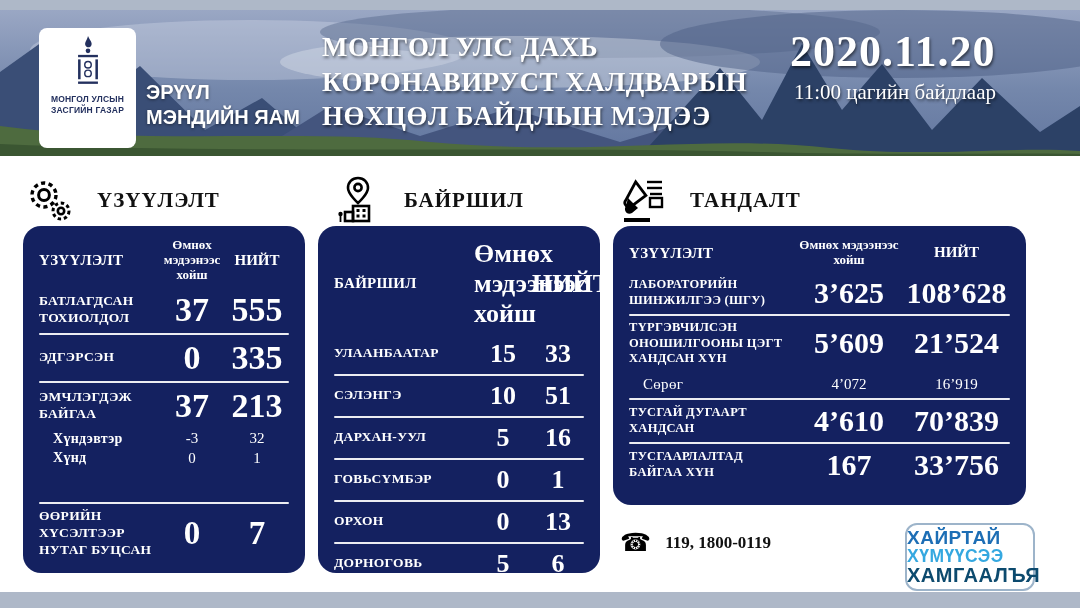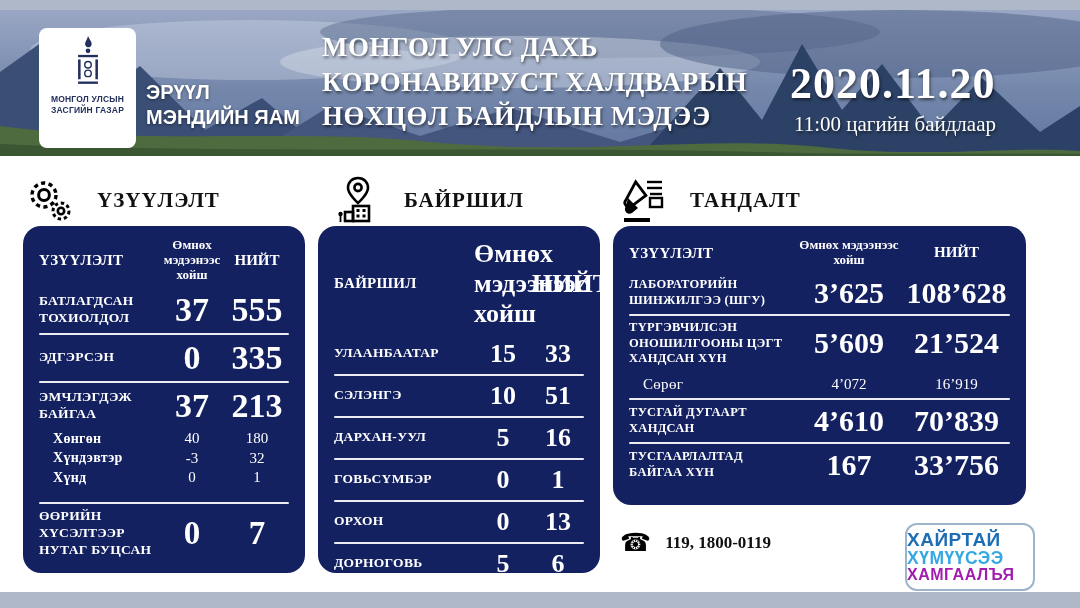--- a/index.html
+++ b/index.html
@@ -22,21 +22,21 @@
   .logo-text{margin-top:3px;text-align:center;font-family:"Liberation Sans",sans-serif;
     font-weight:bold;font-size:8.5px;line-height:1.25;color:#23305e;letter-spacing:.2px;}
   .ministry{
     position:absolute;left:146px;top:70px;color:#fff;font-family:"Liberation Sans",sans-serif;
     font-weight:bold;font-size:20px;line-height:1.25;text-shadow:0 1px 3px rgba(0,0,0,.45);
   }
   .main-title{
     position:absolute;left:322px;top:20px;color:#fff;font-weight:bold;font-size:27px;
     line-height:1.28;letter-spacing:.5px;text-shadow:1px 2px 3px rgba(0,0,0,.55);
   }
-  .datebox{position:absolute;left:790px;top:52px;width:268px;color:#fff;
+  .datebox{position:absolute;left:790px;top:20px;width:268px;color:#fff;
     text-shadow:1px 2px 3px rgba(0,0,0,.55);}
   .datebox .date{font-size:44px;font-weight:bold;letter-spacing:1px;line-height:1;}
   .datebox .time{font-size:21px;margin-top:6px;margin-left:4px;}
 
   
   .sec-head{position:absolute;display:flex;align-items:center;gap:24px;height:48px;}
   .sec-head .t{font-size:21px;font-weight:bold;color:#111;letter-spacing:1px;}
   .sec-head svg{flex:0 0 auto;}
 
   
@@ -75,21 +75,21 @@
   .contact .txt{font-weight:bold;font-size:17px;color:#111;}
   .stamp{
     position:absolute;left:905px;top:523px;width:126px;height:64px;border:2.5px solid #9db4ca;
     border-radius:12px;background:#fff;display:flex;flex-direction:column;align-items:flex-start;
     justify-content:center;font-family:"Liberation Sans",sans-serif;font-weight:bold;line-height:1.02;
     letter-spacing:.5px;
   }
   .stamp .l1{color:#1d6eb5;font-size:19px;}
   .stamp .l2{color:#35a8e0;font-size:17.5px;}
   .stamp .l3{color:#eec javascript;}
-  .stamp .l3{color:#a21caf;font-size:16px;}
+  .stamp .l3{color:#0c4a6e;font-size:20px;}
 </style>
 </head>
 <body>
 
 <div class="strip top"></div>
 <div class="strip bottom"></div>
 
 <header class="hero">
   <svg class="bg" width="1080" height="146" viewBox="0 0 1080 146" preserveAspectRatio="none">
     <defs>
@@ -213,25 +213,20 @@
     <span class="num">0</span>
     <span class="num">335</span>
   </div>
   <div class="sep"></div>
   <div class="row big">
     <span class="lbl">ЭМЧЛЭГДЭЖ БАЙГАА</span>
     <span class="num">37</span>
     <span class="num">213</span>
   </div>
   <div class="row sub">
-    <span class="lbl">Хөнгөн</span>
-    <span class="num">40</span>
-    <span class="num">180</span>
-  </div>
-  <div class="row sub">
     <span class="lbl">Хүндэвтэр</span>
     <span class="num">-3</span>
     <span class="num">32</span>
   </div>
   <div class="row sub">
     <span class="lbl">Хүнд</span>
     <span class="num">0</span>
     <span class="num">1</span>
   </div>
   <div class="grow"></div>

